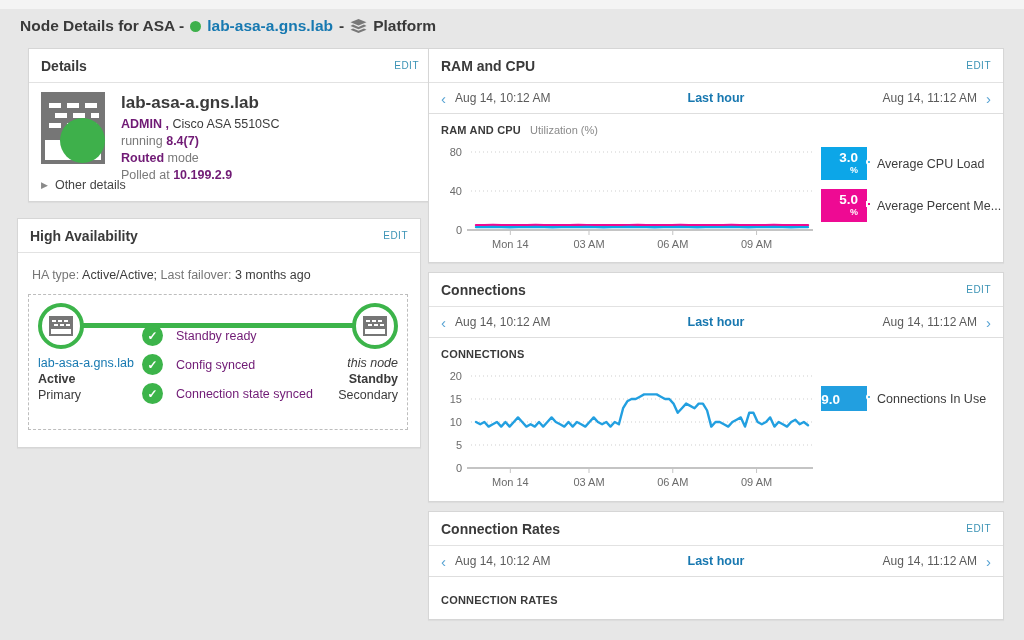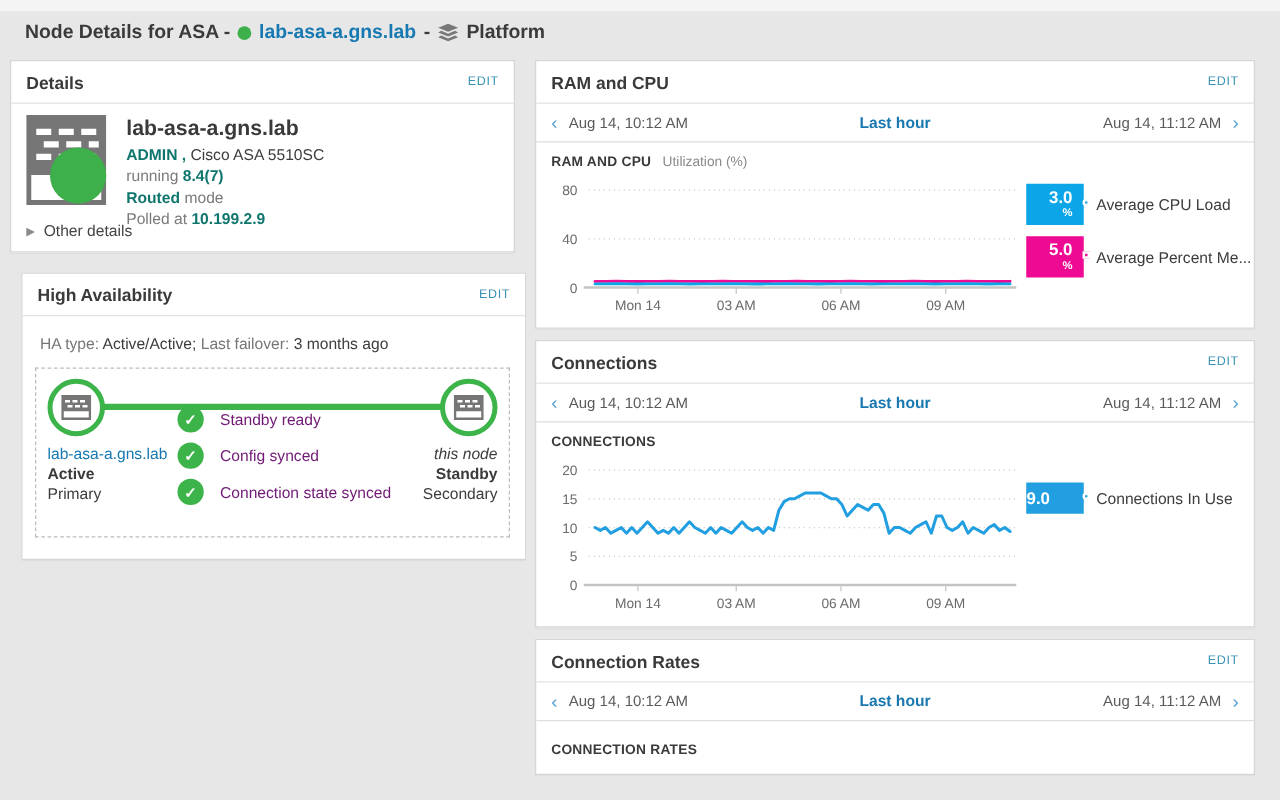--- a/index.html
+++ b/index.html
@@ -34,32 +34,32 @@
     display:flex; align-items:center; justify-content:space-between;
     border-bottom:1px solid #e2e2e2;
   }
   .card-title { font-size:14px; font-weight:bold; color:#3a3a3a; }
   .edit-link {
     font-size:10px; color:#3b93b5; text-decoration:none;
     letter-spacing:0.5px; cursor:pointer;
   }
 
   
-  .details-card { left:8px; top:48px; width:404px; height:154px; }
+  .details-card { left:28px; top:48px; width:404px; height:154px; }
   .details-body { display:flex; padding:9px 12px 0 12px; }
   .device-icon { position:relative; width:64px; height:72px; margin-right:16px; flex:none; }
   .device-status {
     position:absolute; left:19px; top:26px;
     width:45px; height:45px; border-radius:50%; background:#3eb04b;
   }
   .device-info { padding-top:1px; }
   .device-name { font-size:17px; font-weight:bold; color:#3a3a3a; margin-bottom:4px; }
   .info-line { font-size:12.5px; color:#3c3c3c; margin-bottom:3px; }
   .info-line .dim { color:#7a7a7a; }
-  .info-line b { color:#0f766e; }
+  .info-line b { color:#701a75; }
   .other-details {
     position:absolute; left:12px; bottom:9px;
     font-size:12.5px; color:#444; cursor:pointer;
     display:flex; align-items:center; gap:7px;
   }
   .tri { font-size:9px; color:#8a8a8a; }
 
   
   .ha-card { left:17px; top:218px; width:404px; height:230px; }
   .ha-body { padding:12px 10px 0 12px; }

